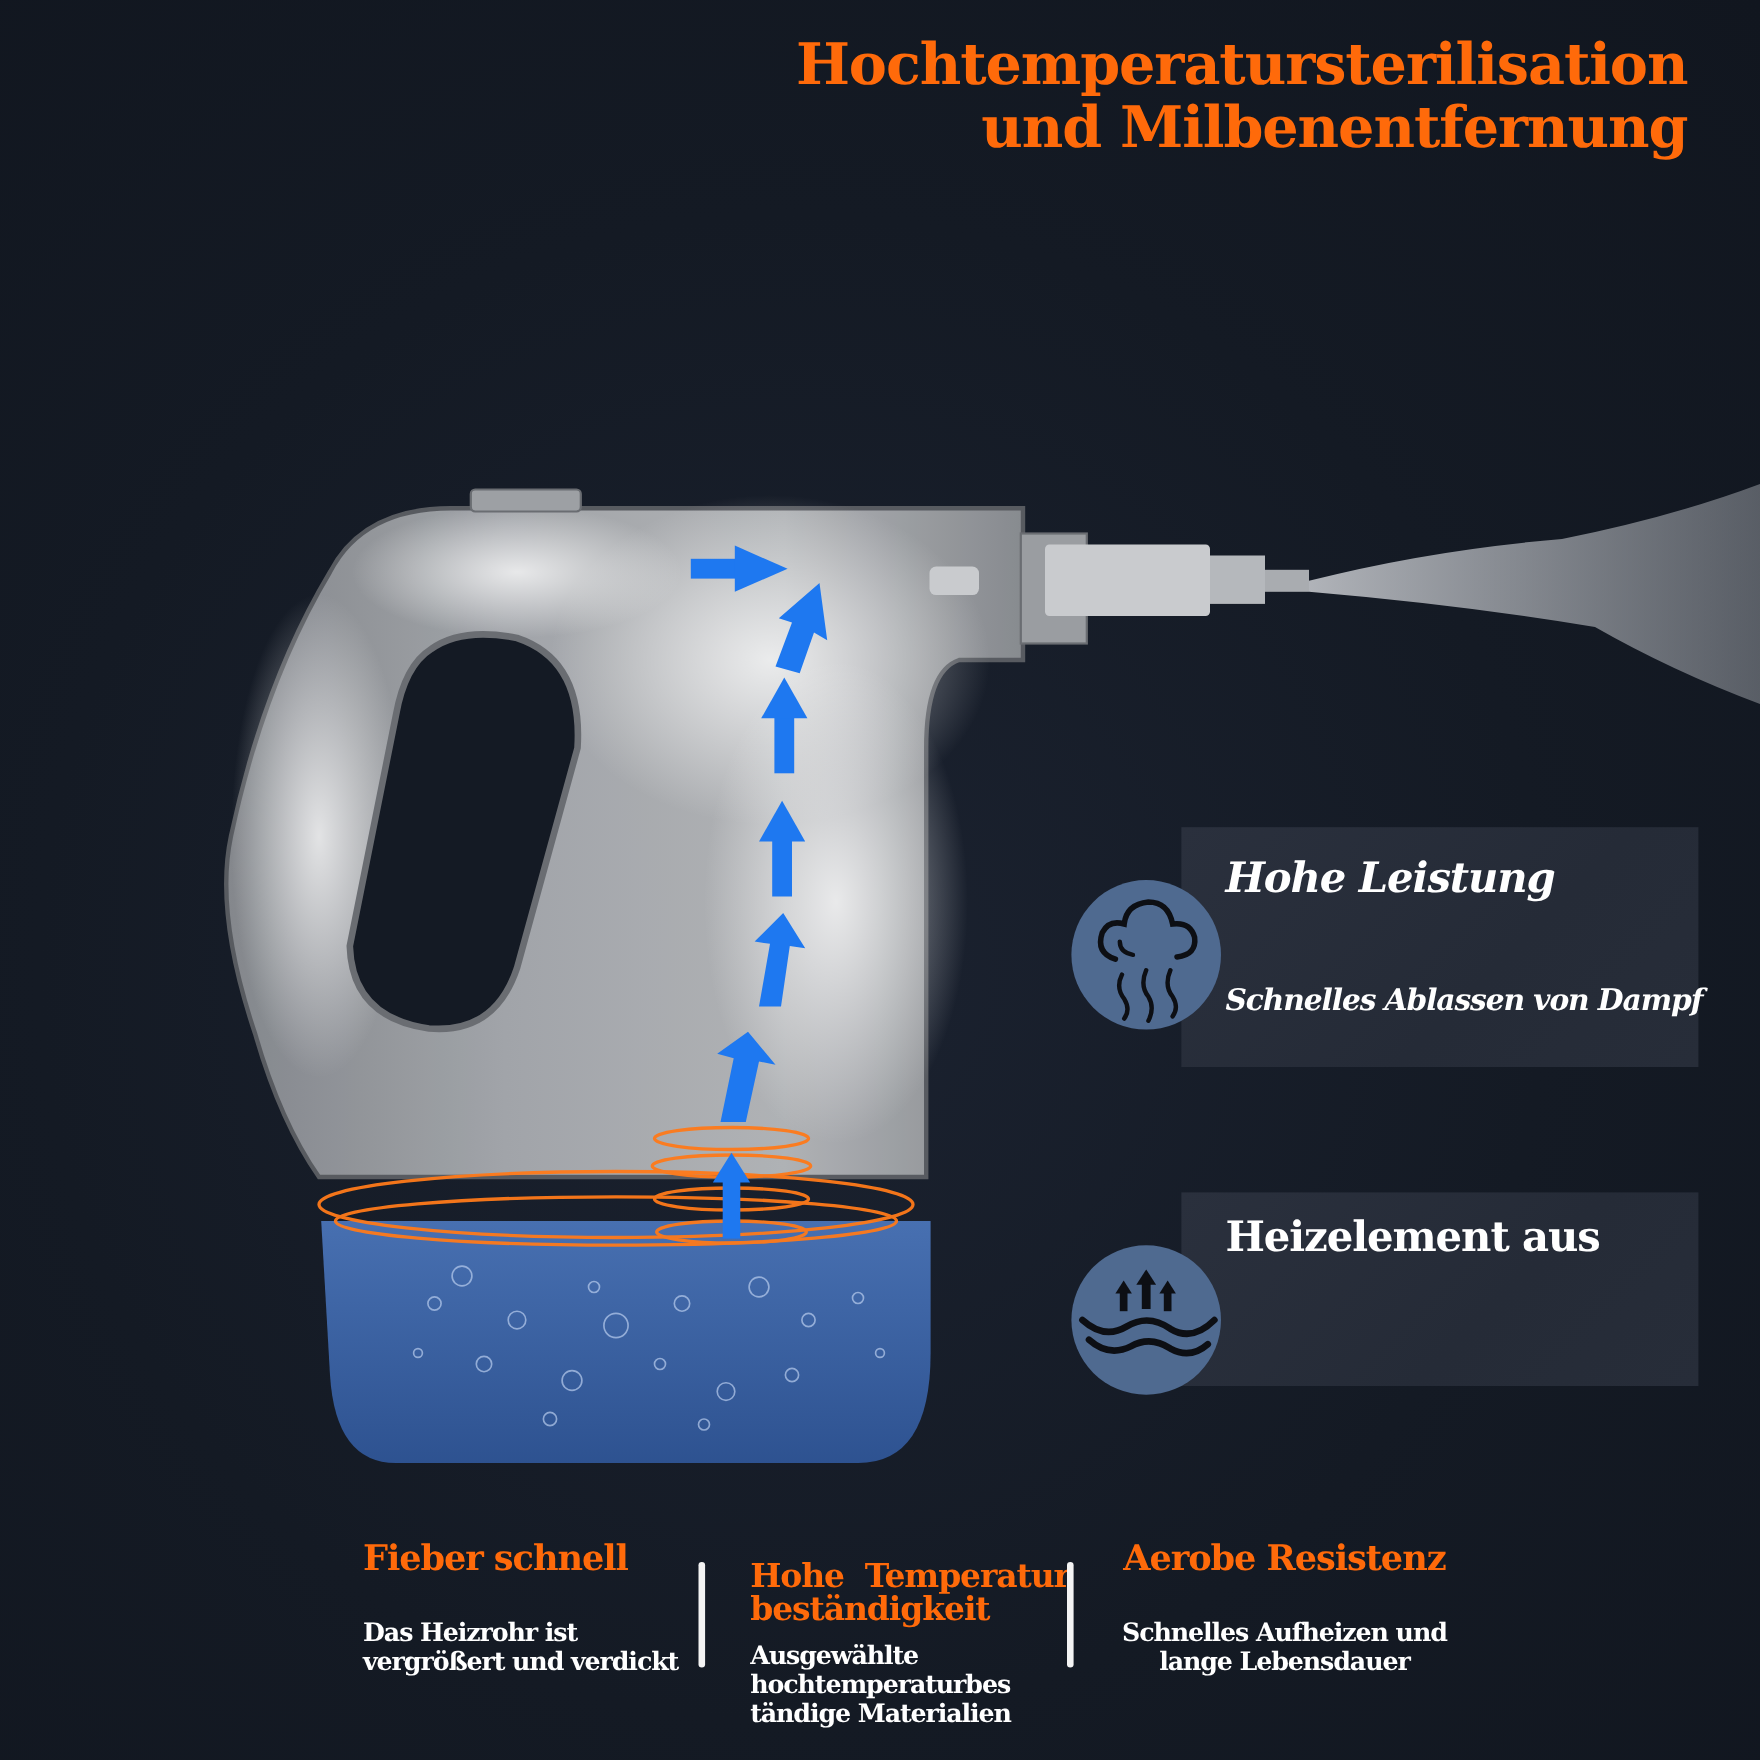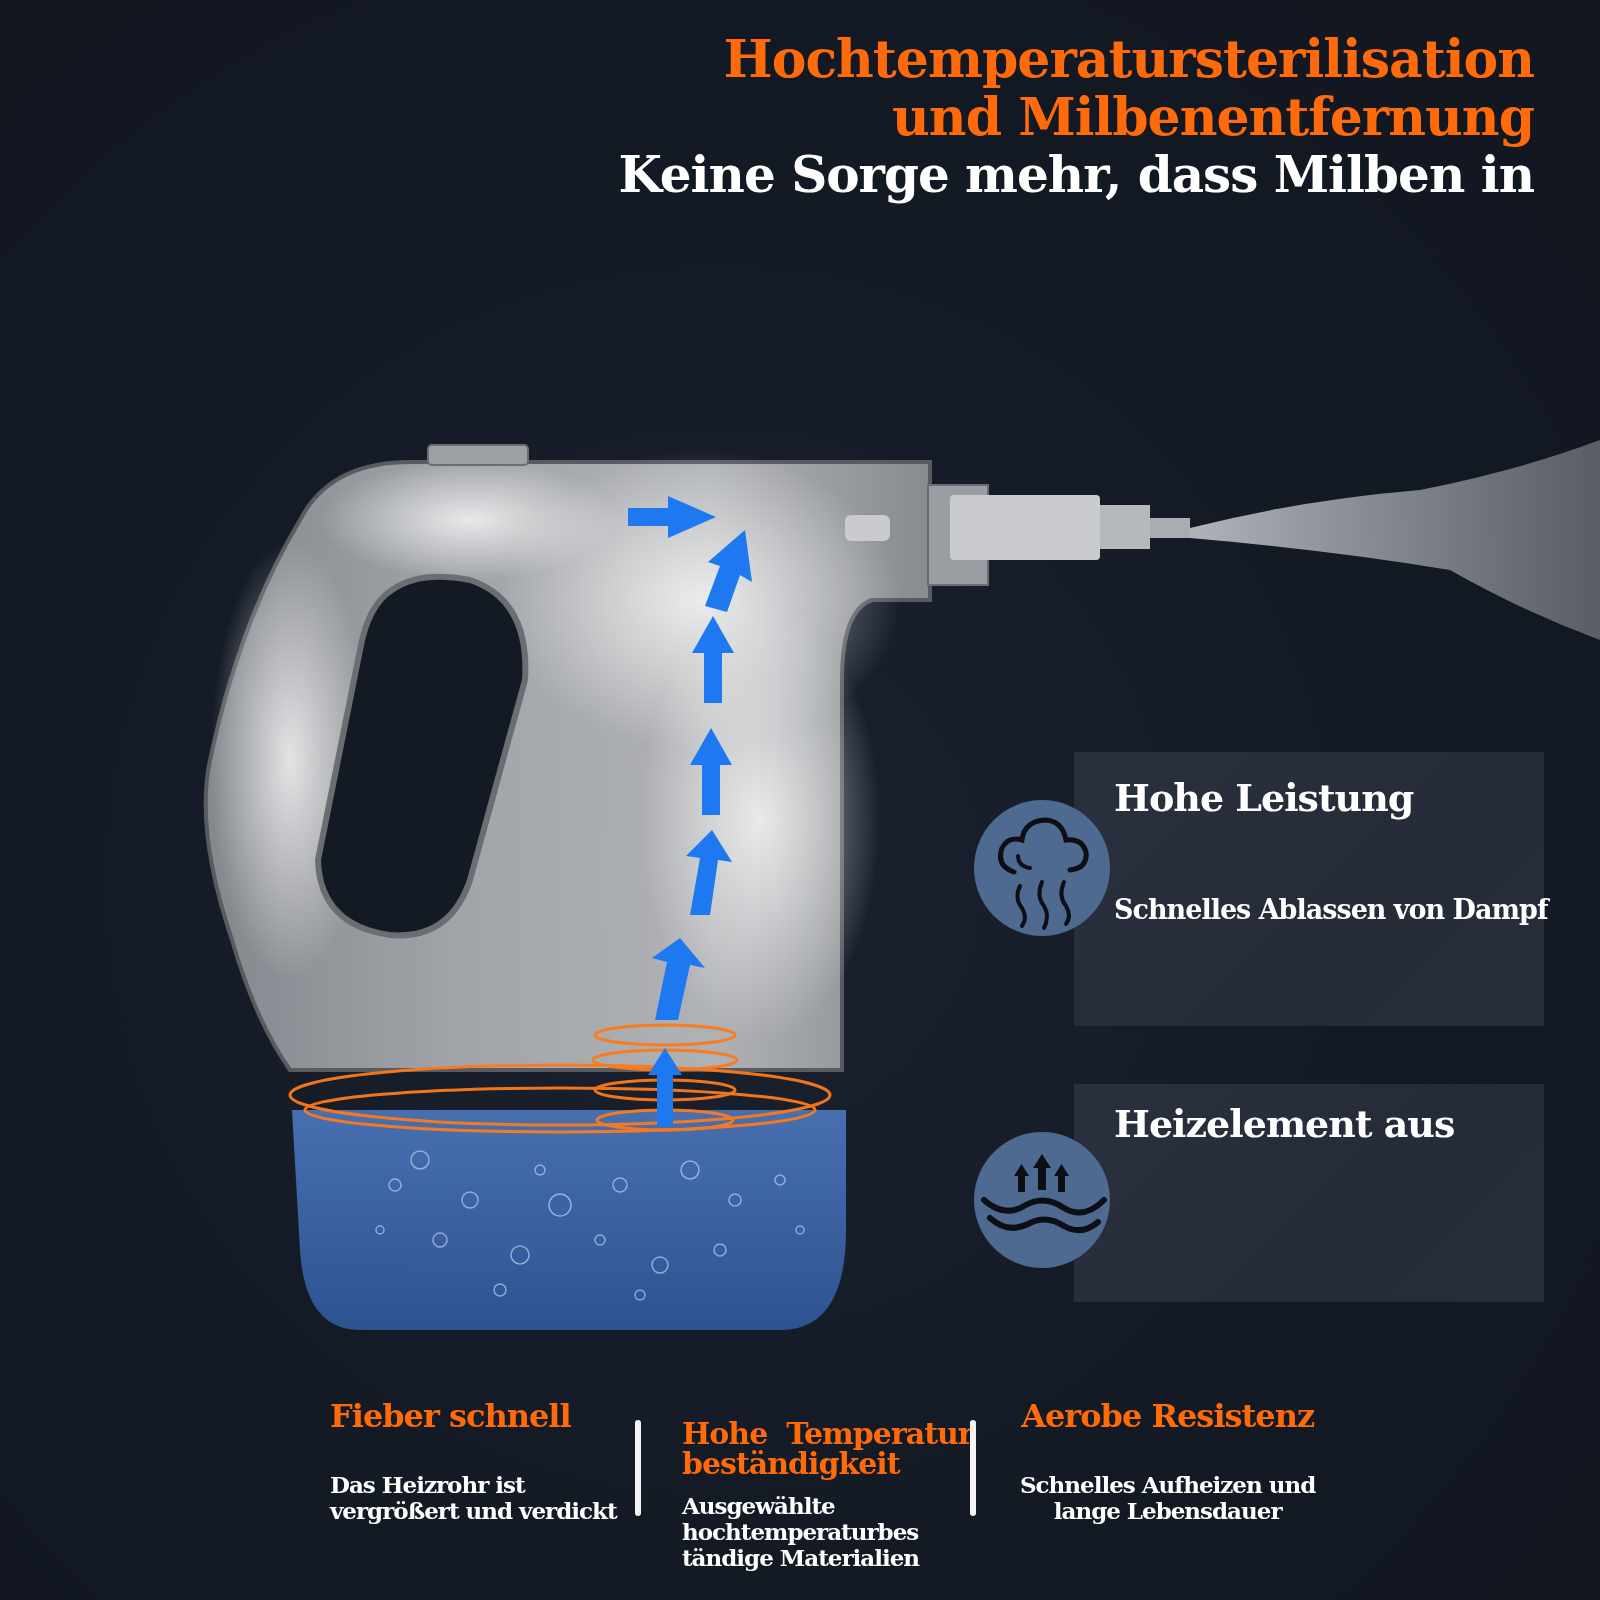--- a/index.html
+++ b/index.html
@@ -21,22 +21,22 @@
   .headline .white { color:#ffffff; font-size:50px; line-height:58px; }
 
   
   .device { position:absolute; left:0; top:0; width:1600px; height:1400px; }
 
   
   .card {
     position:absolute; left:1074px; width:470px;
     background:linear-gradient(135deg,#2a303d 0%, #252b37 60%, #272d39 100%);
   }
-  .card1 { top:752px; height:274px; }
-  .card2 { top:1084px; height:218px; }
+  .card1 { top:752px; height:218px;font-style:italic; }
+  .card2 { top:1084px; height:176px; }
   .card-title { position:absolute; left:40px; color:#fff; font-weight:bold; font-size:38px; line-height:44px; letter-spacing:-1px; }
   .card-sub { position:absolute; left:40px; color:#fff; font-weight:bold; font-size:27px; letter-spacing:-1px; white-space:nowrap; }
   .card-icon {
     position:absolute; width:136px; height:136px; border-radius:50%;
     background:#4f6a90; left:974px;
   }
 
   
   .feat { position:absolute; top:1400px; }
   .feat-title { color:#ff6a0a; font-weight:bold; font-size:32px; line-height:32px; letter-spacing:-1px; }
@@ -44,21 +44,20 @@
   .divider { position:absolute; top:1420px; width:6px; height:96px; background:#f4f4f4; border-radius:3px; }
 </style>
 </head>
 <body>
 
 <div class="bg-glow"></div>
 
 <div class="headline">
   <div class="orange">Hochtemperatursterilisation</div>
   <div class="orange">und Milbenentfernung</div>
-  <div class="white">Keine Sorge mehr, dass Milben in</div>
 </div>
 
 <svg class="device" viewBox="0 0 1600 1400" xmlns="http://www.w3.org/2000/svg">
   <defs>
     <linearGradient id="bodyGrad" x1="0" y1="0" x2="1" y2="0">
       <stop offset="0" stop-color="#8a8d92"></stop>
       <stop offset="0.35" stop-color="#a9acb0"></stop>
       <stop offset="0.7" stop-color="#b8babd"></stop>
       <stop offset="1" stop-color="#8e9195"></stop>
     </linearGradient>

